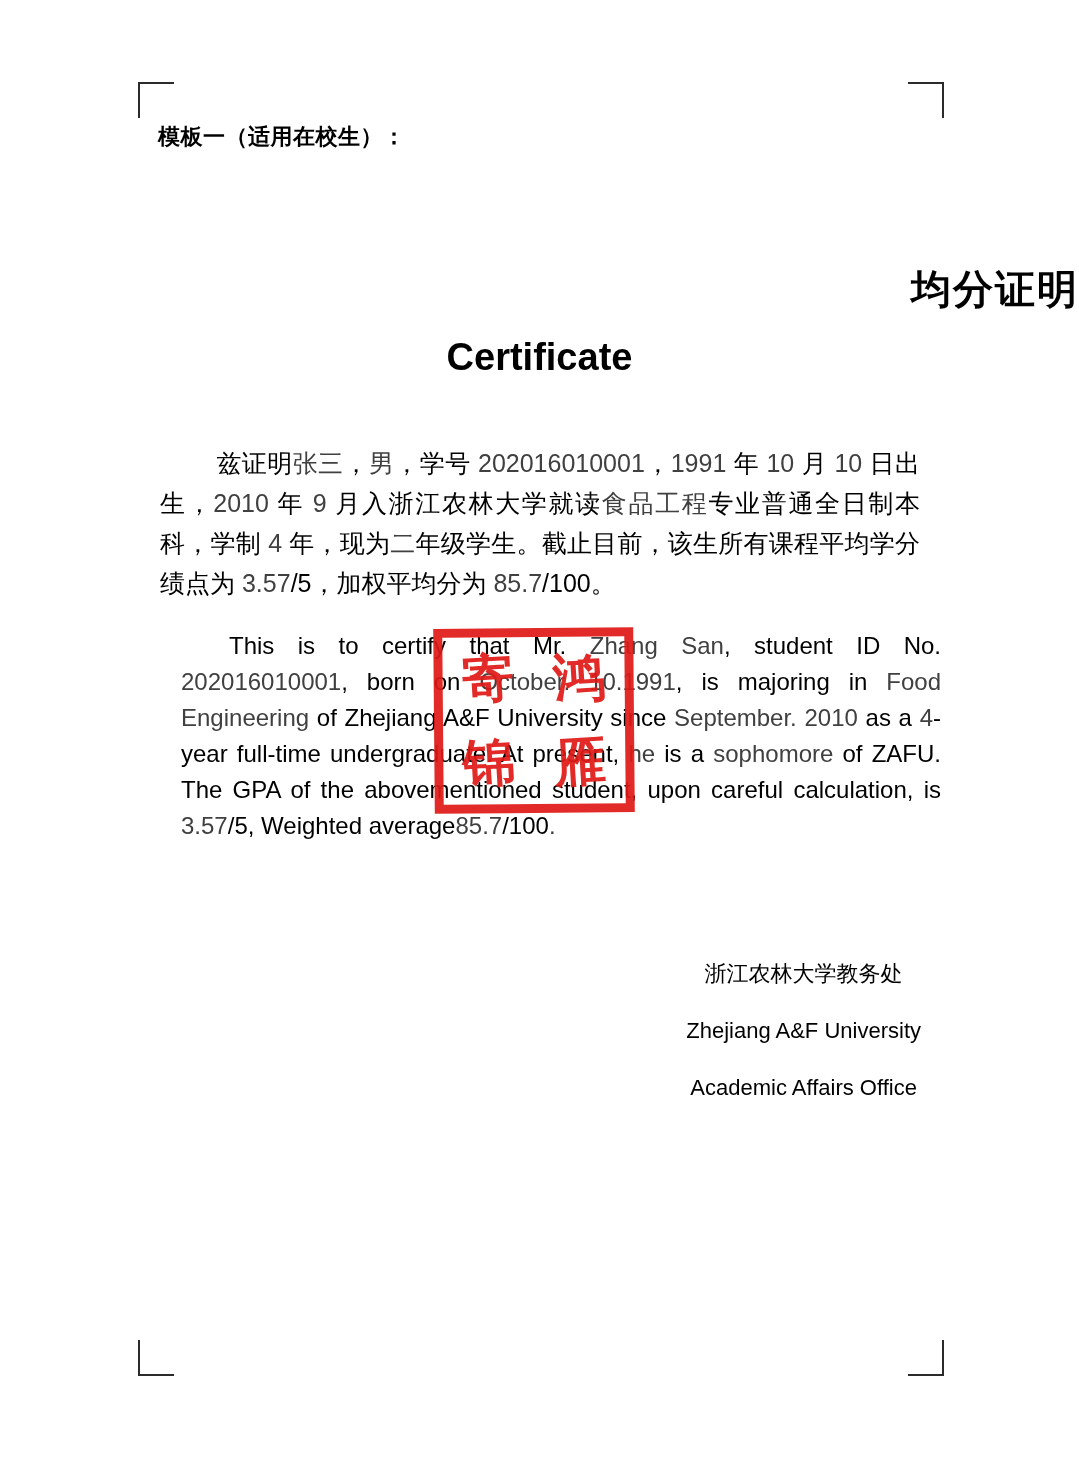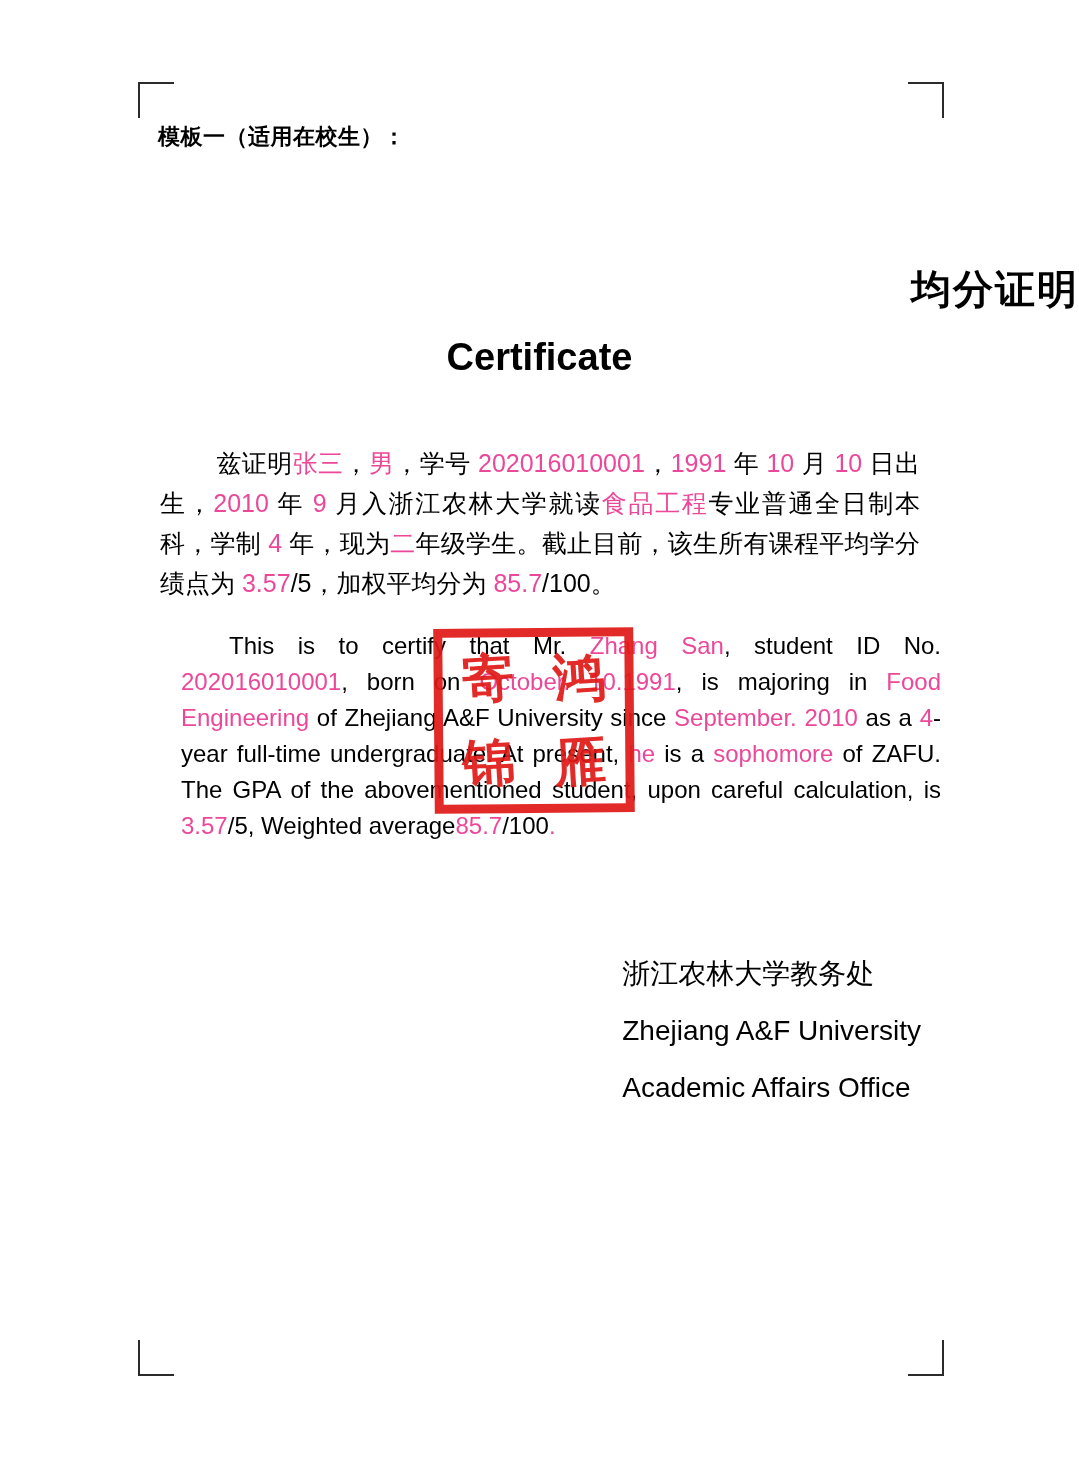--- a/index.html
+++ b/index.html
@@ -78,28 +78,28 @@
     left: 160px;
     width: 760px;
     top: 628px;
     font-size: 24px;
     line-height: 36px;
     text-align: justify;
     margin-left: 21px;
   }
   .body-en .indent { display: inline-block; width: 48px; }
 
-  .red { color: #ec4899; }
+  .red { color: #404040; }
 
   .sign-block {
     position: absolute;
     right: 158px;
     top: 945px;
-    text-align: left;
-    font-size: 28px;
+    text-align: center;
+    font-size: 22px;
     line-height: 57px;
   }
 
   
   .seal {
     position: absolute;
     left: 434px;
     top: 628px;
     width: 200px;
     height: 185px;

